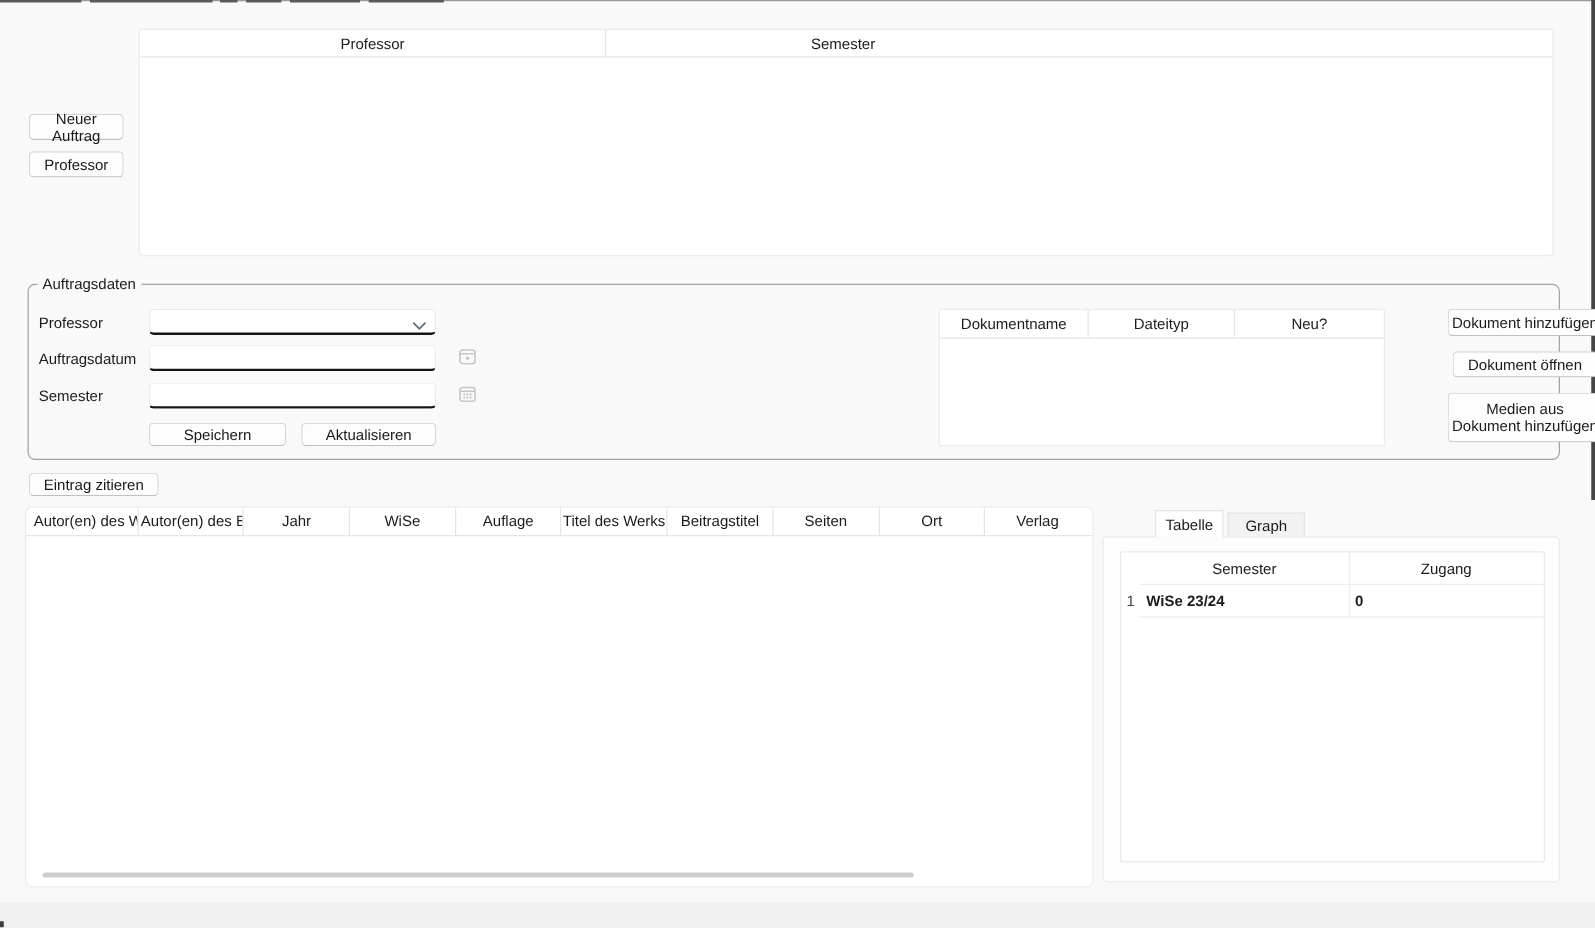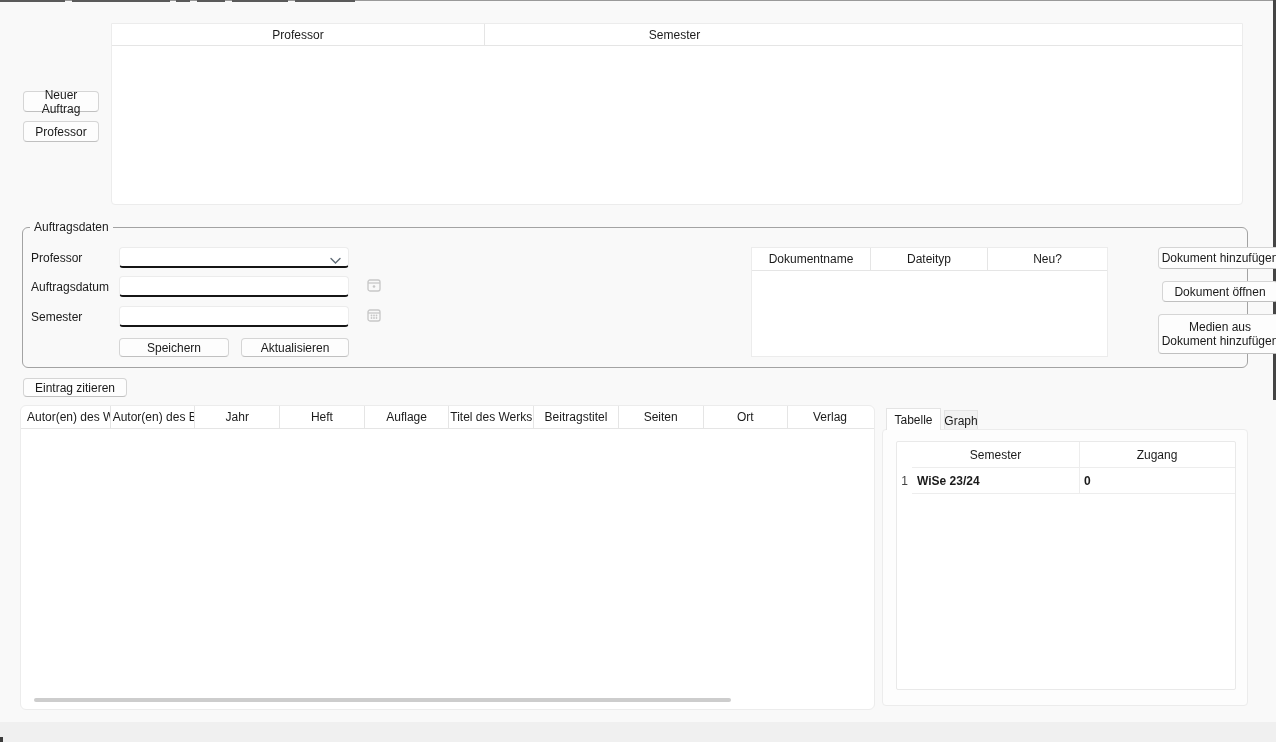--- a/index.html
+++ b/index.html
@@ -48,23 +48,23 @@
   
   .tbl-cit { left:20px; top:405px; width:855px; height:305px; border-radius:6px; }
   .tbl-cit .hdr-row { height:23px; padding-left:4px; }
   .tbl-cit .hdr-cell { width:84.7px; flex:0 0 auto; }
   .tbl-cit .hdr-cell.left { justify-content:flex-start; padding-left:2px; }
   .hscroll { position:absolute; left:13px; top:292px; width:697px; height:4px;
              background:#cdcdcd; border-radius:2px; }
 
   
   .tab { position:absolute; display:flex; align-items:center; justify-content:center;
-         border:1px solid #e4e4e4; border-bottom:none; font-size:12px; }
+         border:1px solid #e4e4e4; border-bottom:none; font-size:12px;margin-left:38px; }
   .tab-active { left:886px; top:408px; width:55px; height:22px; background:#ffffff; z-index:3; }
-  .tab-idle { left:944px; top:410px; width:34px; height:20px; background:#f2f2f2; z-index:1; }
+  .tab-idle { left:944px; top:410px; width:62px; height:20px; background:#f2f2f2; z-index:1; }
   .panel { position:absolute; left:882px; top:429px; width:366px; height:277px;
            background:#fdfdfd; border:1px solid #ececec; border-radius:4px; z-index:2; }
   .tbl-sem { position:absolute; left:13px; top:11px; width:340px; height:249px;
              background:#ffffff; border:1px solid #e9e9e9; border-radius:2px; }
   .sem-row { display:flex; height:26px; }
   .sem-gut { width:15px; display:flex; align-items:center; justify-content:center; color:#444; }
   .sem-c1 { width:167px; display:flex; align-items:center; border-bottom:1px solid #ededed; }
   .sem-c2 { width:156px; display:flex; align-items:center; border-bottom:1px solid #ededed; }
   .sem-head .sem-c1, .sem-head .sem-c2 { justify-content:center; }
   .sem-body .sem-c1, .sem-body .sem-c2 { padding-left:5px; justify-content:flex-start;font-weight:bold; }
@@ -156,21 +156,21 @@
     <button class="btn doc-btn" style="top:86px;height:40px;white-space:normal;padding:2px">Medien aus Dokument hinzufügen</button>
   </div>
 
   <button class="btn" style="left:23px;top:378px;width:104px;height:19px">Eintrag zitieren</button>
 
   <div class="card tbl-cit">
     <div class="hdr-row">
       <div class="hdr-cell left">Autor(en) des Werks</div>
       <div class="hdr-cell left">Autor(en) des Beitrags</div>
       <div class="hdr-cell">Jahr</div>
-      <div class="hdr-cell">Heft</div>
+      <div class="hdr-cell">WiSe</div>
       <div class="hdr-cell">Auflage</div>
       <div class="hdr-cell">Titel des Werks</div>
       <div class="hdr-cell">Beitragstitel</div>
       <div class="hdr-cell">Seiten</div>
       <div class="hdr-cell">Ort</div>
       <div class="hdr-cell">Verlag</div>
     </div>
     <div style="height:255px"></div>
     <div class="hscroll"></div>
   </div>

